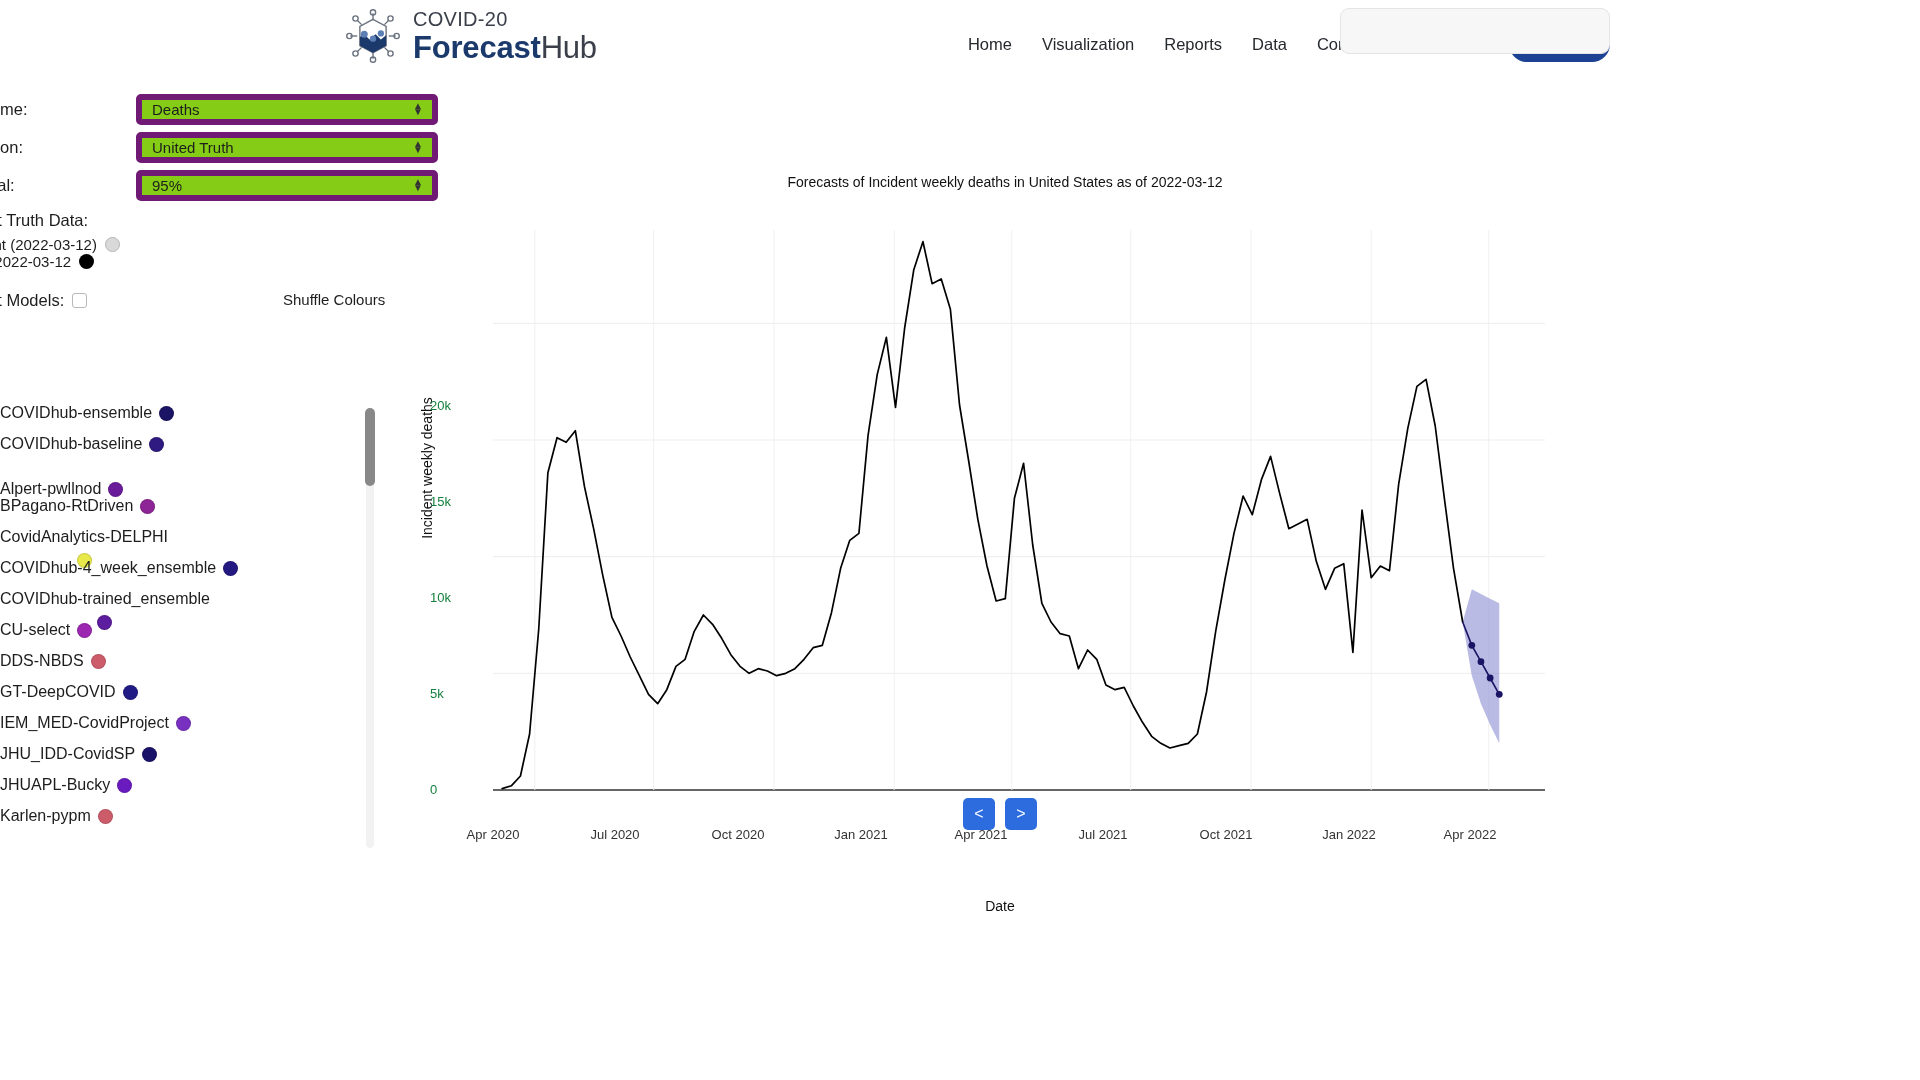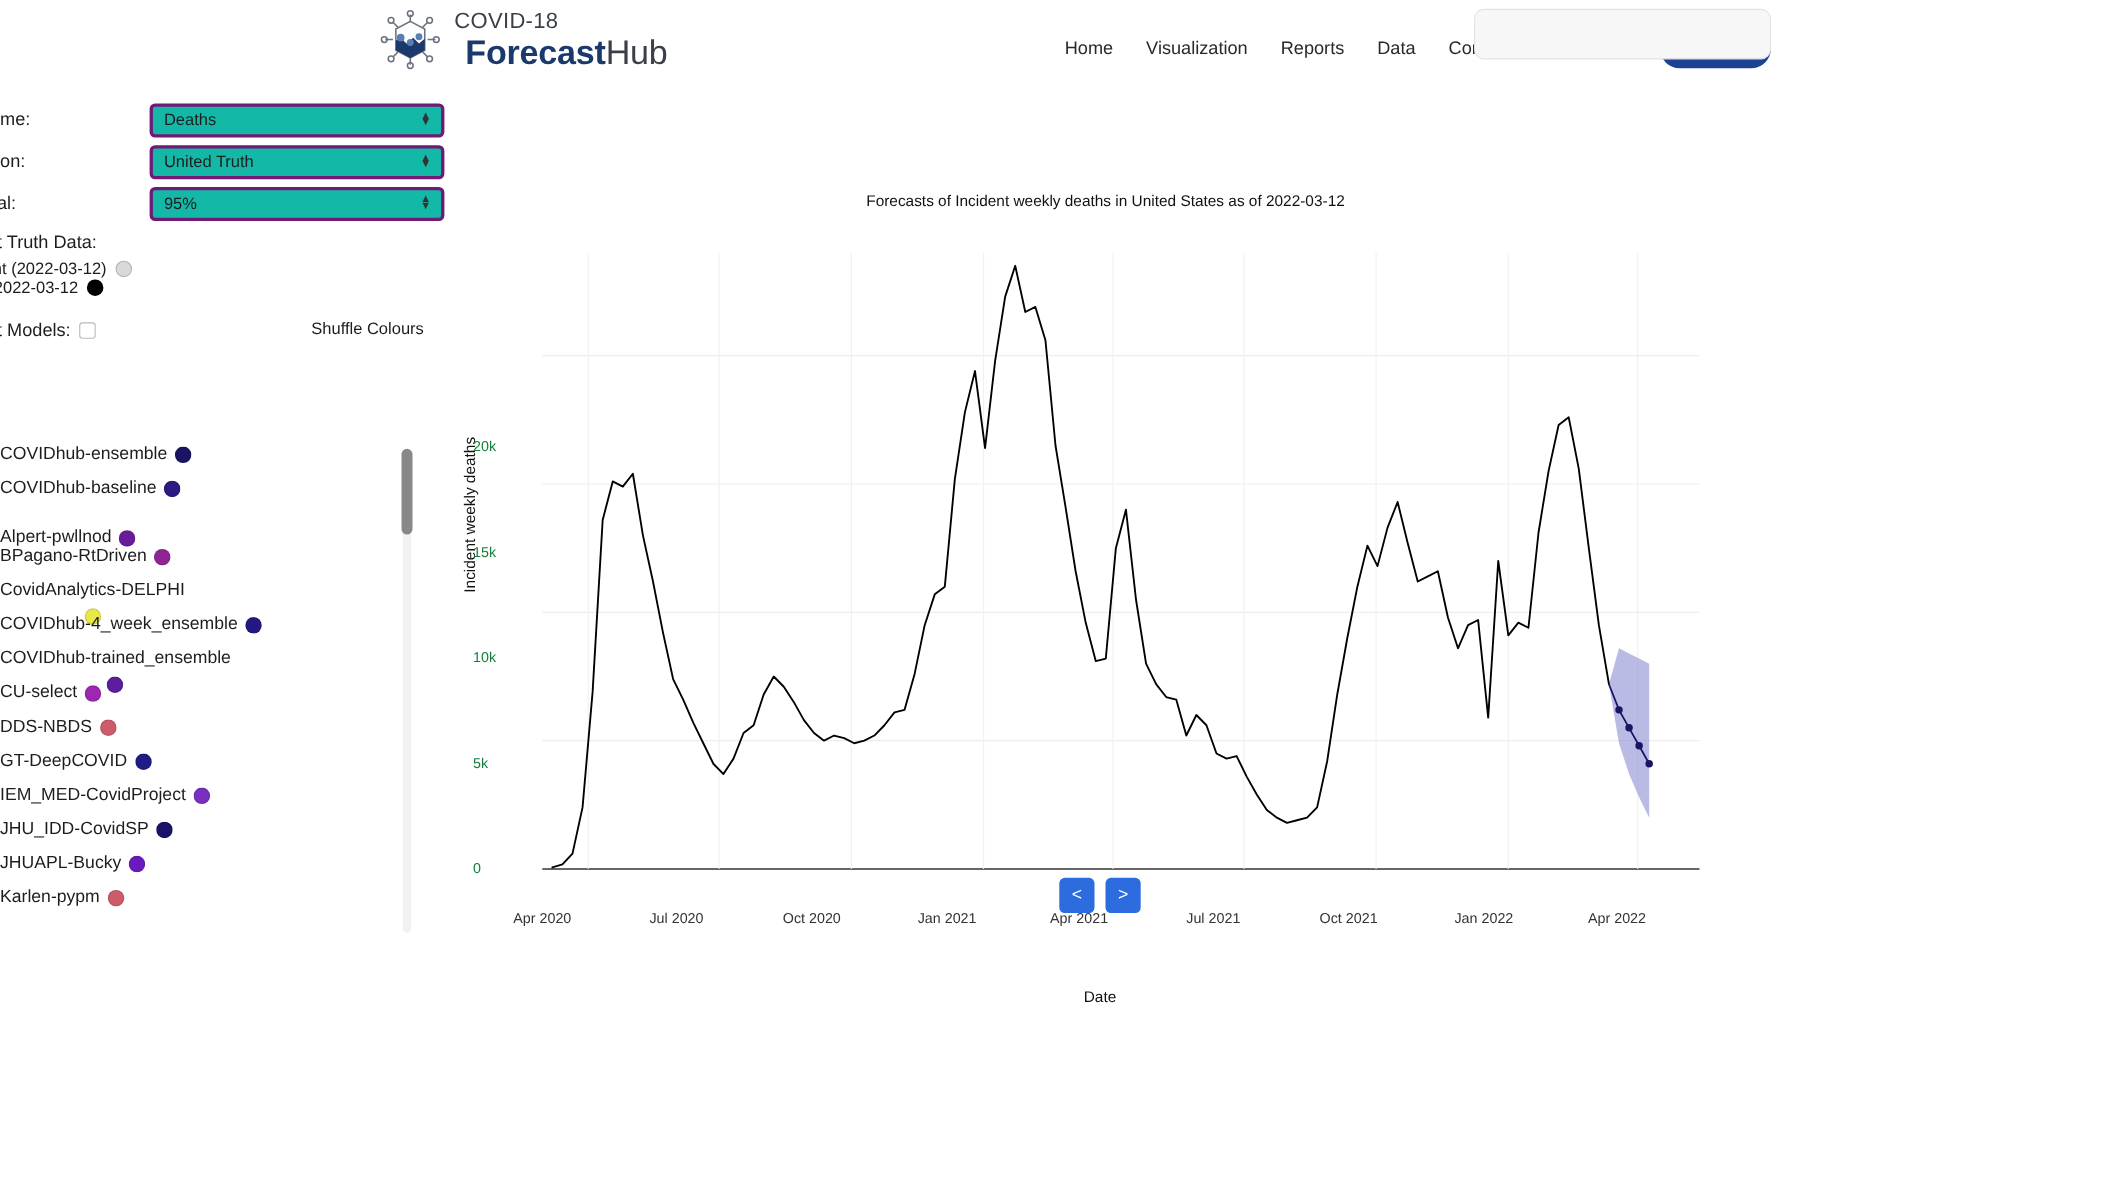--- a/index.html
+++ b/index.html
@@ -14,42 +14,42 @@
 
   
   .header {
     position: absolute; top: 0; left: 0; width: 1920px; height: 80px;
     background: #ffffff; z-index: 20;
   }
   .brand { position: absolute; left: 345px; top: 8px; display: flex; align-items: center; gap: 12px; }
   .brand-logo { width: 56px; height: 56px; flex: none; }
   .brand-text { display: flex; flex-direction: column; line-height: 1; }
   .brand-top { font-size: 20px; color: #3a3f4a; letter-spacing: .3px; }
-  .brand-bottom { font-size: 31px; letter-spacing: -.2px; margin-top: 3px; margin-left: 10px; }
+  .brand-bottom { font-size: 31px; letter-spacing: -.2px; margin-top: 3px; }
   .brand-bottom b { color: #1b3a6b; font-weight: 700; }
   .brand-bottom span { color: #3a3f4a; font-weight: 400; }
 
   .nav { position: absolute; right: 310px; top: 26px; display: flex; align-items: center; gap: 30px; }
   .nav a { color: #26292e; font-size: 16.5px; text-decoration: none; white-space: nowrap; }
   .nav .github-btn {
     background: #1d4294; color: #fff; font-weight: 700; font-size: 16px;
     padding: 9px 23px; border-radius: 19px; margin-left: 6px; letter-spacing: .2px;
   }
   .tooltip-box {
     position: absolute; right: 0px; top: -18px; width: 270px; height: 46px;
     background: #f7f7f7; border: 1px solid #e4e4e4; border-radius: 9px;
   }
 
   
   .sidebar { position: absolute; left: 0; top: 86px; width: 470px; height: 940px; }
   .ctrl-row { position: absolute; left: 0; width: 470px; height: 30px; display: flex; align-items: center; }
   .ctrl-label { position: absolute; left: -44px; font-size: 16.5px; color: #1d1d1d; white-space: nowrap; }
   .select-box {
-    position: absolute; left: 136px; width: 268px; height: 31px;
-    border: 3px solid #701a75; border-radius: 5px; background: #14b8a6;
+    position: absolute; left: 136px; width: 302px; height: 31px;
+    border: 6px solid #701a75; border-radius: 5px; background: #84cc16;
     display: flex; align-items: center; padding: 0 10px; font-size: 15px; color: #1d1d1d;
   }
   .spinner { position: absolute; right: 9px; top: 50%; transform: translateY(-50%);
              display: flex; flex-direction: column; line-height: 6px; font-size: 10px; color: #333; }
 
   .section-head { position: absolute; left: -44px; font-size: 16.5px; color: #1d1d1d; white-space: nowrap; }
   .radio-line { position: absolute; display: flex; align-items: center; gap: 8px; font-size: 15px; color: #1d1d1d; }
   .radio-dot { width: 15px; height: 15px; border-radius: 50%; display: inline-block; }
   .radio-dot.hollow { background: #d9d9d9; border: 1px solid #b5b5b5; }
   .radio-dot.solid { background: #000; }
@@ -133,21 +133,21 @@
           <line x1="50" y1="50" x2="45" y2="45"></line>
             <circle cx="52" cy="52" r="3"></circle>
           <polygon points="32,13 47,21 47,43 32,51 17,43 17,21"></polygon>
         </g>
         <path d="M17,33 L17,43 L32,51 L47,43 L47,31 L41,36 L35,30 L28,36 L22,30 Z" fill="#1b3a6b"></path>
         <circle cx="22" cy="30" r="4" fill="#5b7fb5"></circle>
         <circle cx="32" cy="35" r="3.6" fill="#5b7fb5"></circle>
         <circle cx="41" cy="29" r="3.6" fill="#5b7fb5"></circle>
       </svg>
       <div class="brand-text">
-        <div class="brand-top">COVID-18</div>
+        <div class="brand-top">COVID-20</div>
         <div class="brand-bottom">
           <b>Forecast</b><span>Hub</span>
         </div>
       </div>
     </div>
 
     <div class="nav">
       <a href="#">Home</a>
       <a href="#">Visualization</a>
       <a href="#">Reports</a>

